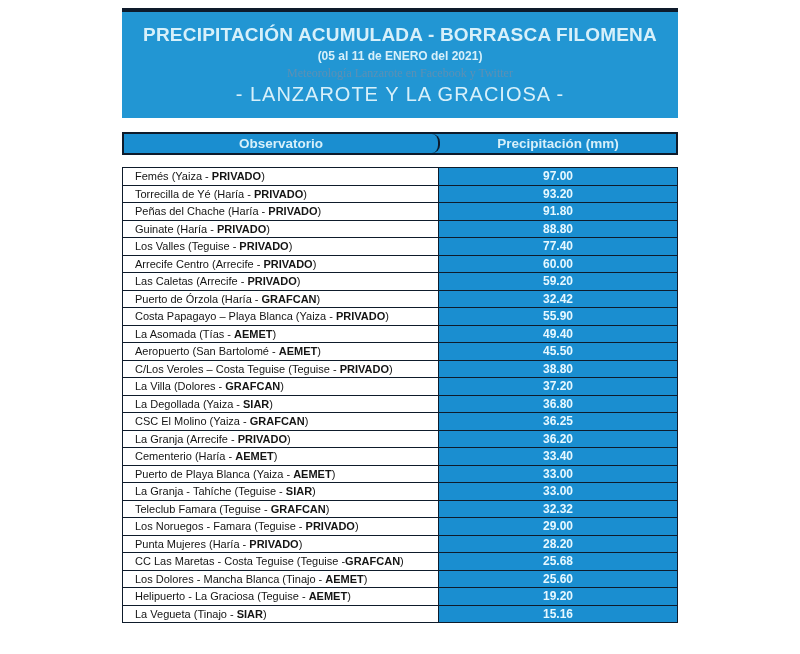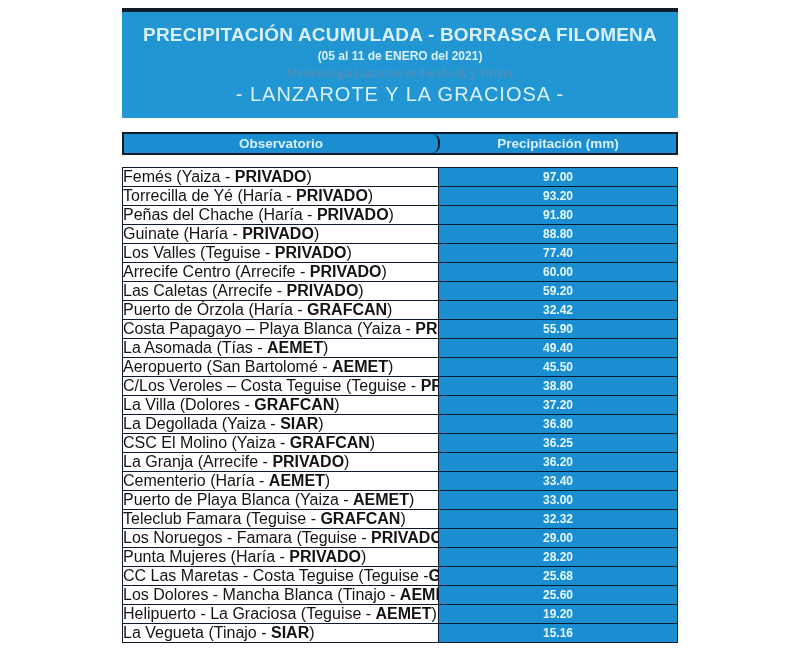--- a/index.html
+++ b/index.html
@@ -41,21 +41,21 @@
   .data-table {
     position:absolute; left:122px; top:159px; width:556px;
     border-collapse:collapse; table-layout:fixed;
   }
   .data-table td {
     height:17.5px; border:1.5px solid var(--border-dark);
     overflow:hidden; white-space:nowrap;
   }
   td.station-cell {
     width:316px; background:#ffffff; color:#141414;
-    font-size:16px; padding-left:0;
+    font-size:11px; padding-left:12px;
   }
   td.station-cell b { font-weight:bold; }
   td.value-cell {
     background:var(--cell-blue); color:var(--value-text);
     font-size:12px; font-weight:bold; text-align:center;
   }
 </style>
 </head>
 <body>
 
@@ -158,20 +158,24 @@
   <tr>
     <td class="station-cell"><span>Cementerio (Haría - </span><b>AEMET</b><span>)</span></td>
     <td class="value-cell">33.40</td>
   </tr>
 
   <tr>
     <td class="station-cell"><span>Puerto de Playa Blanca (Yaiza - </span><b>AEMET</b><span>)</span></td>
     <td class="value-cell">33.00</td>
   </tr>
 
+  <tr>
+    <td class="station-cell"><span>La Granja - Tahíche (Teguise - </span><b>SIAR</b><span>)</span></td>
+    <td class="value-cell">33.00</td>
+  </tr>
 
   <tr>
     <td class="station-cell"><span>Teleclub Famara (Teguise - </span><b>GRAFCAN</b><span>)</span></td>
     <td class="value-cell">32.32</td>
   </tr>
 
   <tr>
     <td class="station-cell"><span>Los Noruegos - Famara (Teguise - </span><b>PRIVADO</b><span>)</span></td>
     <td class="value-cell">29.00</td>
   </tr>

